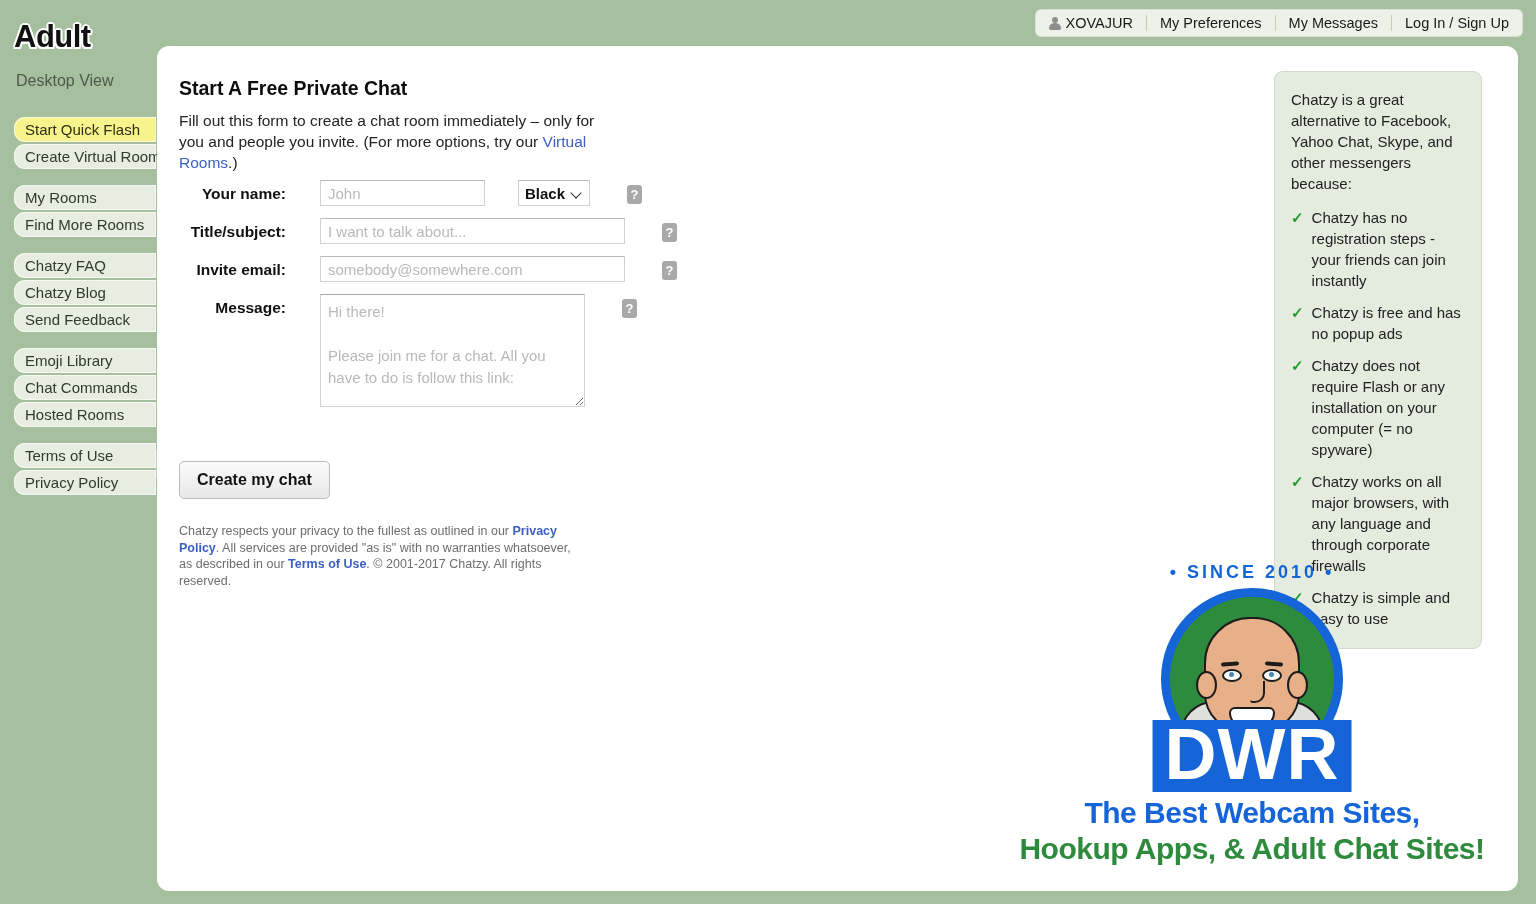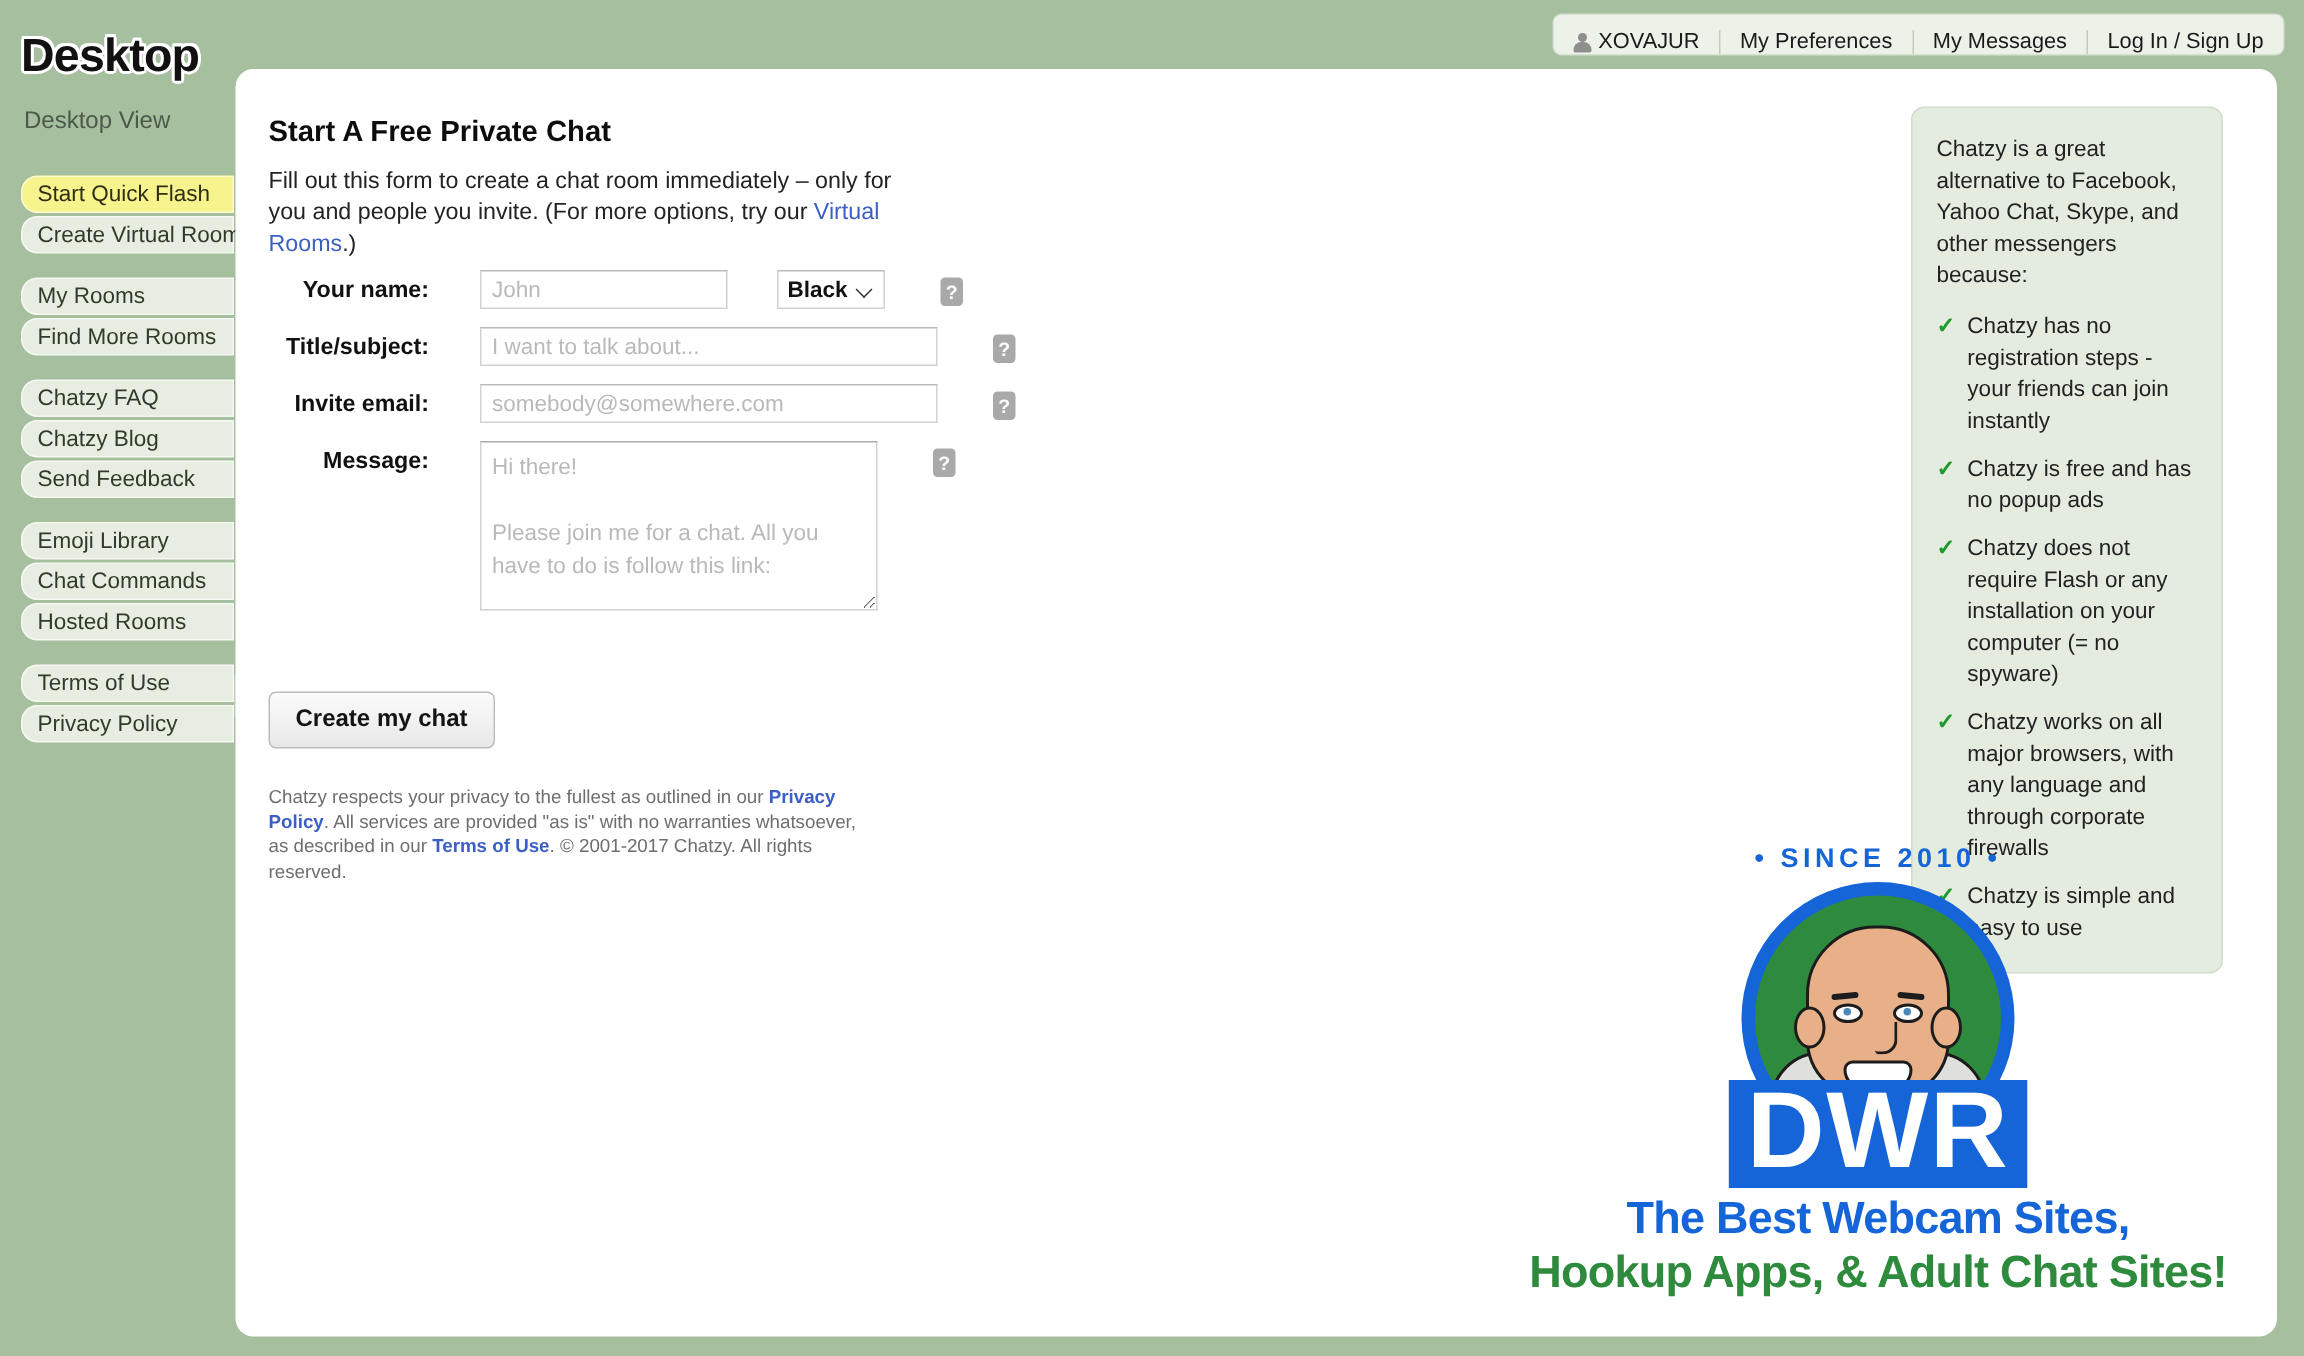--- a/index.html
+++ b/index.html
@@ -14,21 +14,21 @@
     overflow: hidden;
     position: relative;
   }
 
   
   .topnav {
     position: absolute;
     top: 10px;
     right: 14px;
     display: flex;
-    align-items: flex-end;
+    align-items: center;
     background: #edf2e9;
     border-radius: 5px;
     height: 26px;
     box-shadow: 0 0 0 1px rgba(255,255,255,0.55);
     overflow: hidden;
   }
   .topnav-item {
     display: flex;
     align-items: center;
     gap: 5px;
@@ -462,21 +462,21 @@
 <div class="topnav">
   <div class="topnav-item">
     <span class="user-glyph"></span>
     <span>XOVAJUR</span>
   </div>
   <div class="topnav-item">My Preferences</div>
   <div class="topnav-item">My Messages</div>
   <div class="topnav-item">Log In / Sign Up</div>
 </div>
 
-<div class="logo">Desktop</div>
+<div class="logo">Adult</div>
 <div class="desktop-view">Desktop View</div>
 
 <div class="sidebar">
   <div class="nav-group">
     <div class="nav-item active">Start Quick Flash</div>
     <div class="nav-item">Create Virtual Room</div>
   </div>
   <div class="nav-group">
     <div class="nav-item">My Rooms</div>
     <div class="nav-item">Find More Rooms</div>

